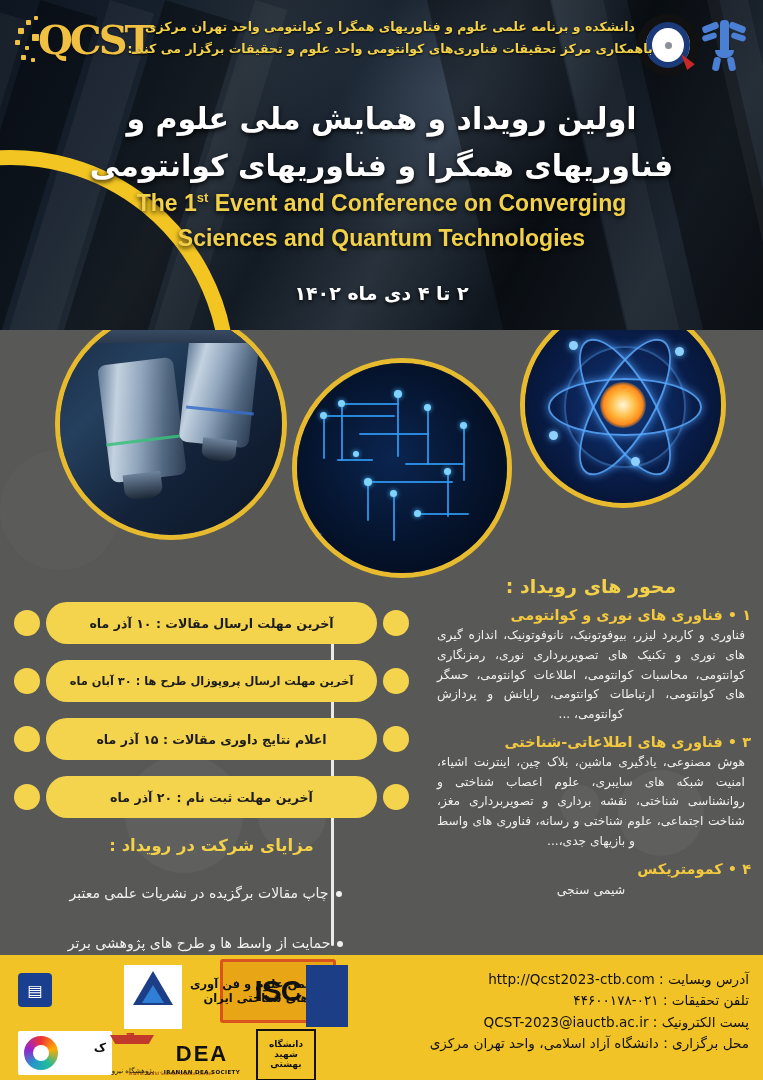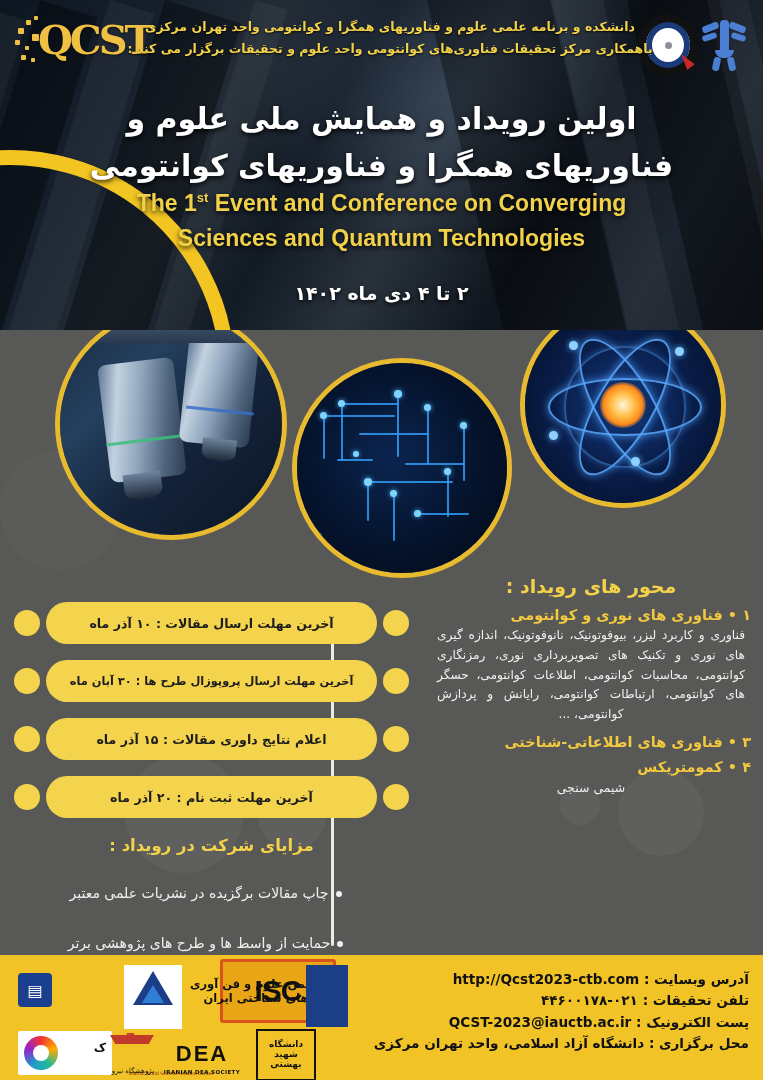--- a/index.html
+++ b/index.html
@@ -163,21 +163,21 @@
   .bolt{position:absolute;left:104px;top:72px;width:46px;height:44px;}
   .bolt-bar{position:absolute;left:0;top:4px;width:44px;height:9px;background:#c0392b;
       clip-path:polygon(0 0,100% 0,88% 100%,12% 100%);}
   .bolt-z{position:absolute;left:16px;top:0px;font-size:12px;color:#c0392b;font-weight:bold;}
   .bolt-cap{position:absolute;bottom:0;left:0;width:100%;text-align:center;font-size:7px;color:#111;direction:rtl;}
   .shahid-box{left:250px;top:70px;width:56px;height:48px;background:#f2c327;border:2px solid #111;}
   .shahid-t{font-size:9px;color:#111;font-weight:bold;direction:rtl;text-align:center;line-height:1.1;}
   .uni-box{left:300px;top:6px;width:42px;height:62px;background:#1b3e86;}
 
   .contact{position:absolute;right:14px;top:14px;width:390px;direction:rtl;text-align:right;}
-  .contact div{color:#111;font-size:13.6px;font-weight:bold;line-height:1.58;white-space:nowrap;}
+  .contact div{color:#111;font-size:13.6px;font-weight:normal;line-height:1.58;white-space:nowrap;}
   .contact .ltr{direction:ltr;unicode-bidi:embed;display:inline-block;}
   .book-icon{position:absolute;left:18px;top:18px;width:34px;height:34px;background:#1a3f8f;border-radius:4px;
       display:flex;align-items:center;justify-content:center;}
   .book-icon span{color:#fff;font-size:16px;}
 </style>
 </head>
 <body>
 
 <div id="poster">
 
@@ -315,20 +315,21 @@
 
   <div class="left-col">
     <div class="axes-heading">محور های رویداد :</div>
 
     <div>
       <div class="topic-title">۱ • فناوری های نوری و کوانتومی</div>
       <div class="topic-body">فناوری و کاربرد لیزر، بیوفوتونیک، نانوفوتونیک، اندازه گیری های نوری و تکنیک های تصویربرداری نوری، رمزنگاری کوانتومی، محاسبات کوانتومی، اطلاعات کوانتومی، حسگر های کوانتومی، ارتباطات کوانتومی، رایانش و پردازش کوانتومی، ...</div>
     </div>
     <div>
       <div class="topic-title">۳ • فناوری های اطلاعاتی-شناختی</div>
+      <div class="topic-body">هوش مصنوعی، یادگیری ماشین، بلاک چین، اینترنت اشیاء، امنیت شبکه های سایبری، علوم اعصاب شناختی و روانشناسی شناختی، نقشه برداری و تصویربرداری مغز، شناخت اجتماعی، علوم شناختی و رسانه، فناوری های واسط و بازیهای جدی،...</div>
     </div>
     <div>
       <div class="topic-title">۴ • کمومتریکس</div>
       <div class="topic-body small">شیمی سنجی</div>
     </div>
   </div>
 
   <div class="right-col">
     <div class="pill-row">
       <div class="pill-dot"></div>

